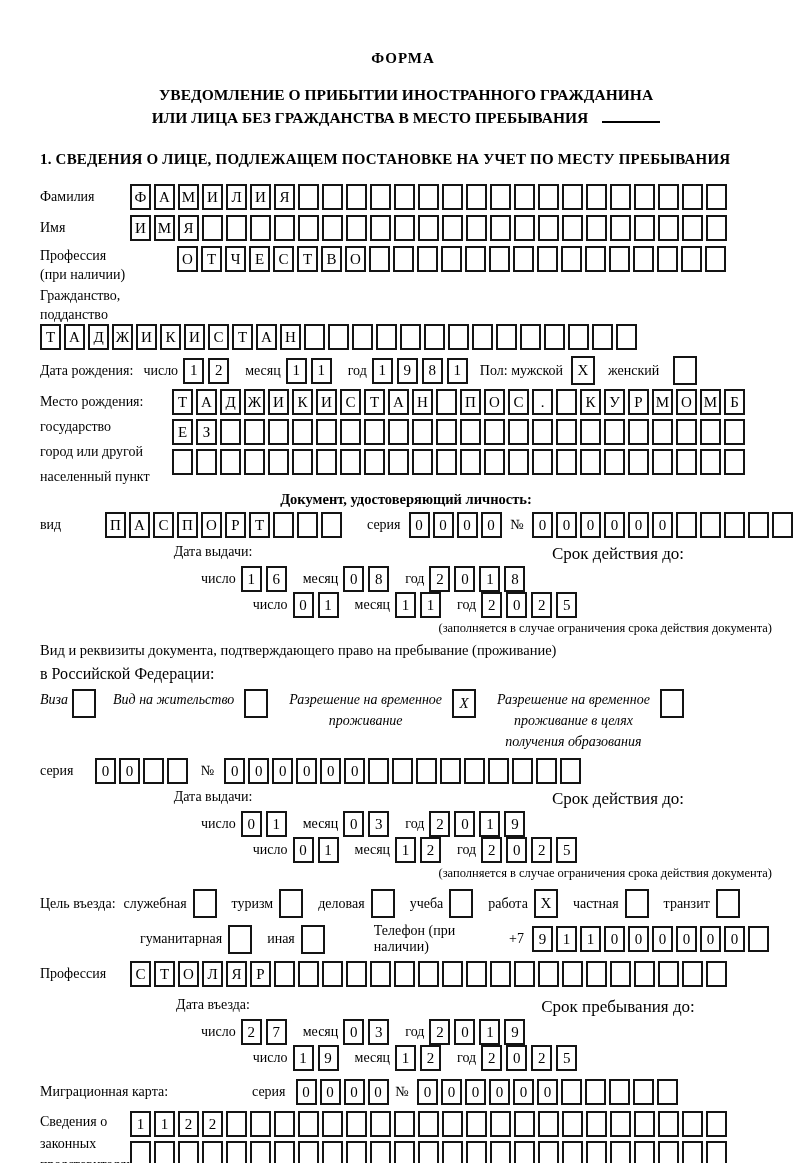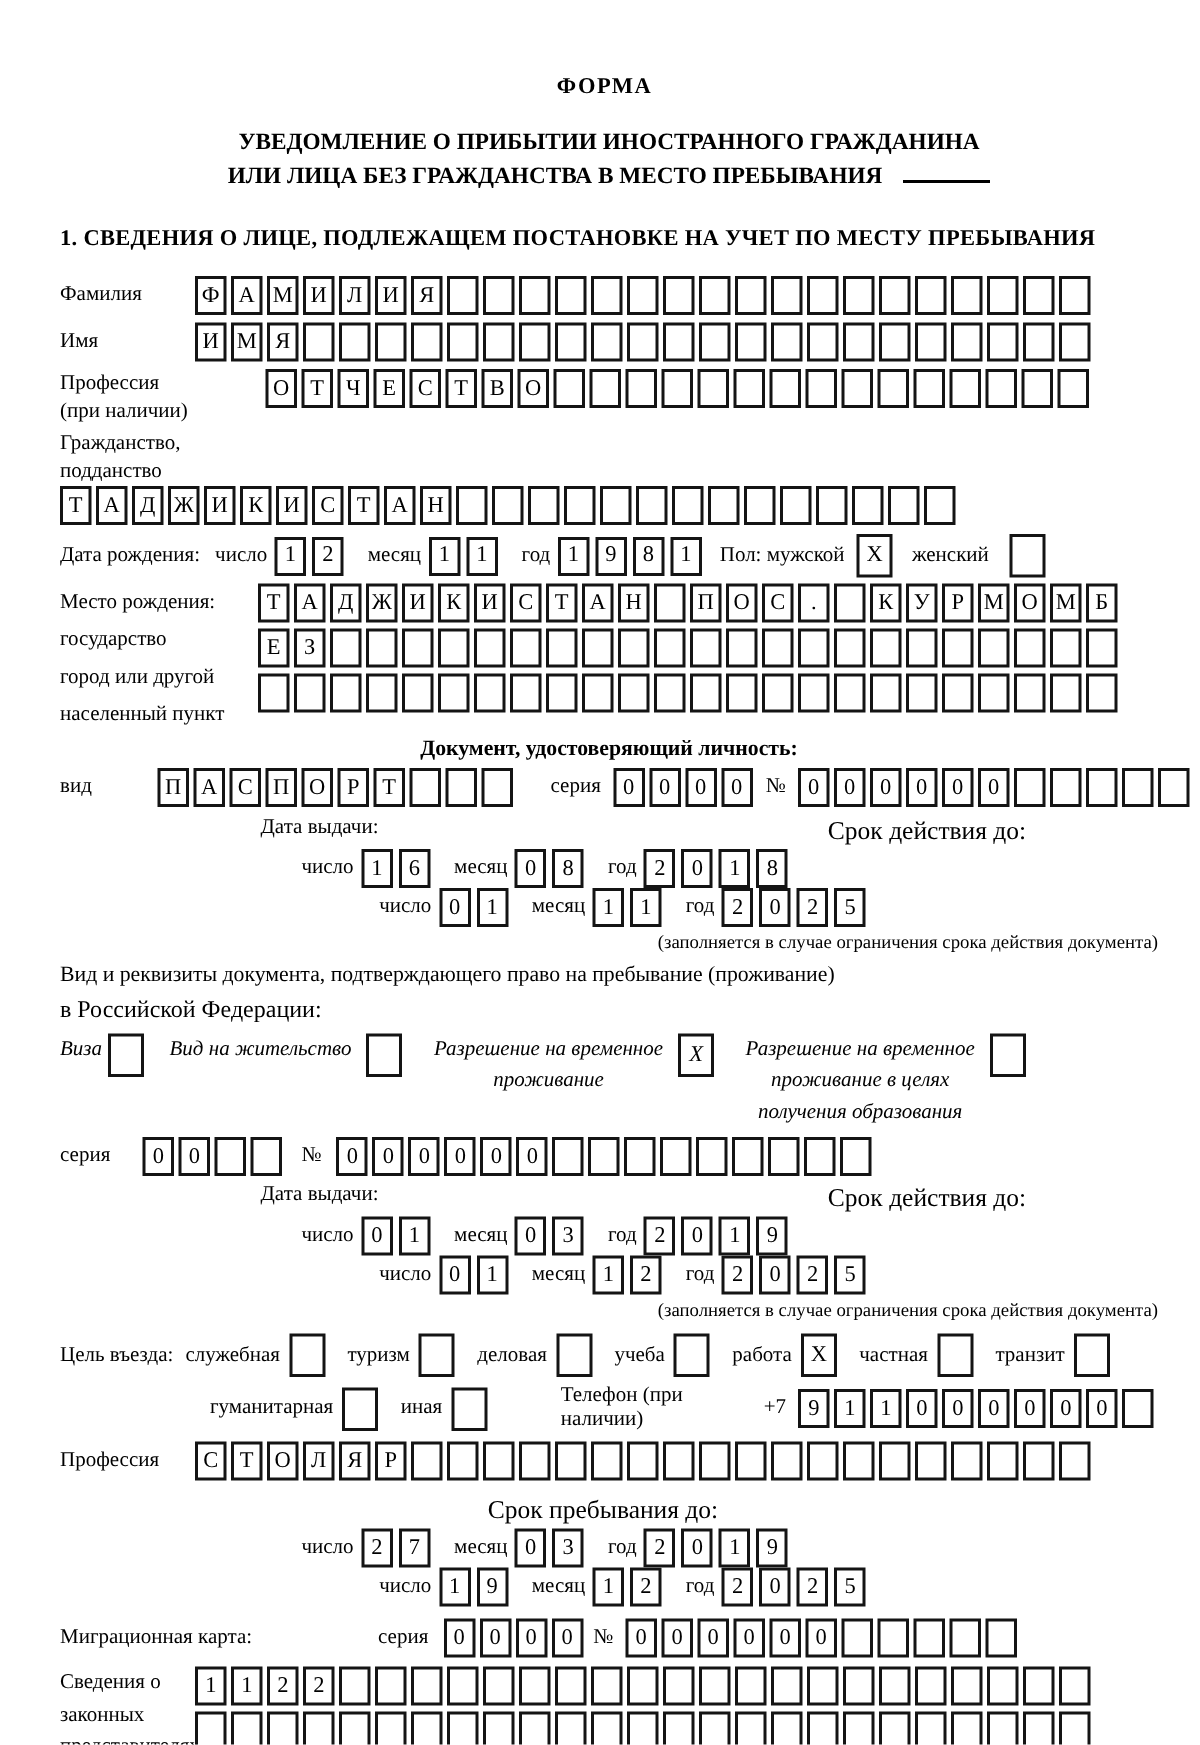--- a/index.html
+++ b/index.html
@@ -620,20 +620,21 @@
         <span class="cell"></span>
         <span class="cell"></span>
         <span class="cell"></span>
         <span class="cell"></span>
         <span class="cell"></span>
       </span>
   </div>
 
   <div class="dates mt10">
     <div class="heads">
+      <div class="h1">Дата въезда:</div>
       <div class="h2">Срок пребывания до:</div>
     </div>
     <div class="cols mt2">
       <span class="dategroup c1">
           <span class="dlabel">число</span>
           <span class="boxrow">
             <span class="cell">2</span>
             <span class="cell">7</span>
           </span>
           <span class="dlabel">месяц</span>

